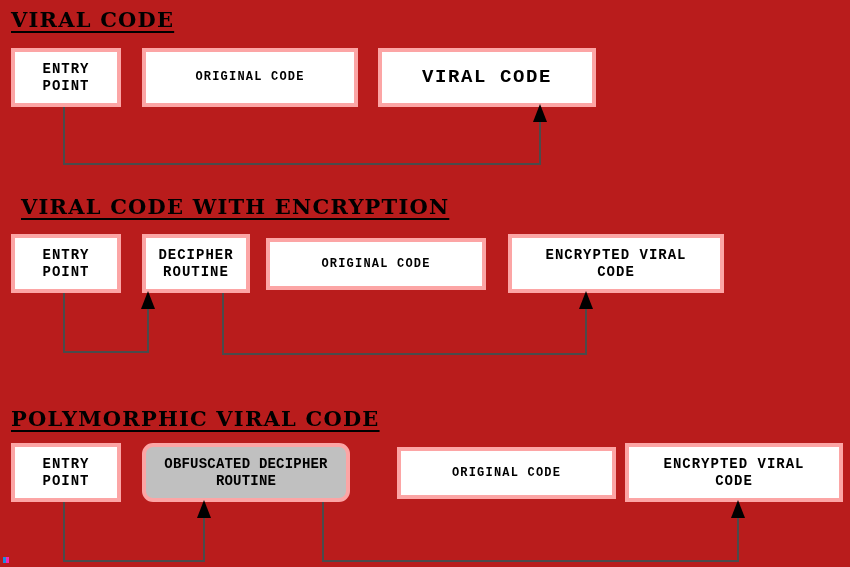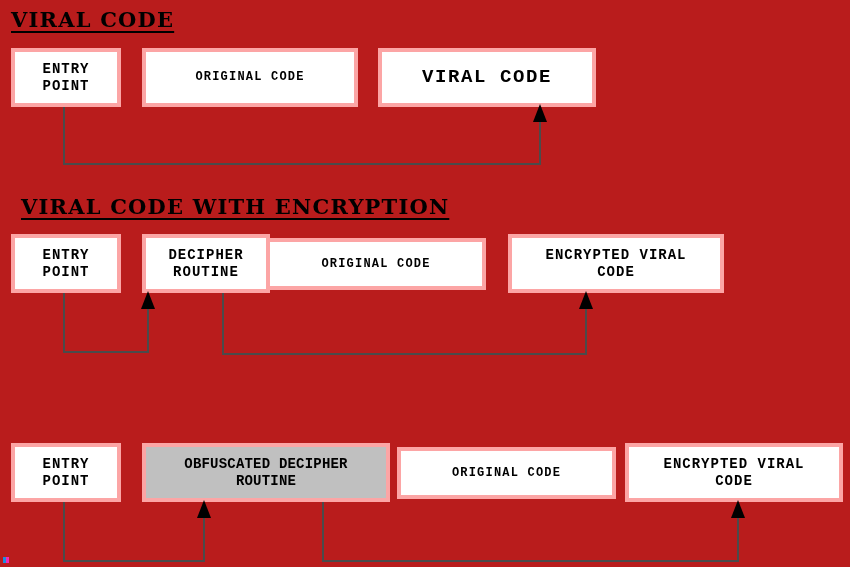--- a/index.html
+++ b/index.html
@@ -115,21 +115,21 @@
   <div class="conn-v" style="left:539px; top:120px; height:45px;"></div>
   <div class="arrow-head" style="left:533px; top:104px;"></div>
 
   <div class="section-title" style="left:21px; top:196px;">VIRAL CODE WITH ENCRYPTION</div>
 
   <div class="node fs-sm" style="left:11px; top:234px; width:110px; height:59px;">
     <span class="label">ENTRY
 POINT</span>
   </div>
 
-  <div class="node fs-sm" style="left:142px; top:234px; width:128px; height:59px;">
+  <div class="node fs-sm" style="left:142px; top:234px; width:108px; height:59px;">
     <span class="label">DECIPHER
 ROUTINE</span>
   </div>
 
   <div class="node fs-md" style="left:266px; top:238px; width:220px; height:52px;">
     <span class="label">ORIGINAL CODE</span>
   </div>
 
   <div class="node fs-sm" style="left:508px; top:234px; width:216px; height:59px;">
     <span class="label">ENCRYPTED VIRAL
@@ -139,27 +139,28 @@
   <div class="conn-v" style="left:63px; top:293px; height:60px;"></div>
   <div class="conn-h" style="left:63px; top:351px; width:86px;"></div>
   <div class="conn-v" style="left:147px; top:307px; height:46px;"></div>
   <div class="arrow-head" style="left:141px; top:291px;"></div>
 
   <div class="conn-v" style="left:222px; top:293px; height:62px;"></div>
   <div class="conn-h" style="left:222px; top:353px; width:365px;"></div>
   <div class="conn-v" style="left:585px; top:307px; height:48px;"></div>
   <div class="arrow-head" style="left:579px; top:291px;"></div>
 
+  <div class="section-title" style="left:11px; top:408px;">POLYMORPHIC VIRAL CODE</div>
 
   <div class="node fs-sm" style="left:11px; top:443px; width:110px; height:59px;">
     <span class="label">ENTRY
 POINT</span>
   </div>
 
-  <div class="node gray fs-sm" style="left:142px; top:443px; width:248px; height:59px; letter-spacing:0.2px;">
+  <div class="node gray fs-sm" style="left:142px; top:443px; width:208px; height:59px; letter-spacing:0.2px;border-radius:11px;">
     <span class="label">OBFUSCATED DECIPHER
 ROUTINE</span>
   </div>
 
   <div class="node fs-md" style="left:397px; top:447px; width:219px; height:52px;">
     <span class="label">ORIGINAL CODE</span>
   </div>
 
   <div class="node fs-sm" style="left:625px; top:443px; width:218px; height:59px;">
     <span class="label">ENCRYPTED VIRAL

